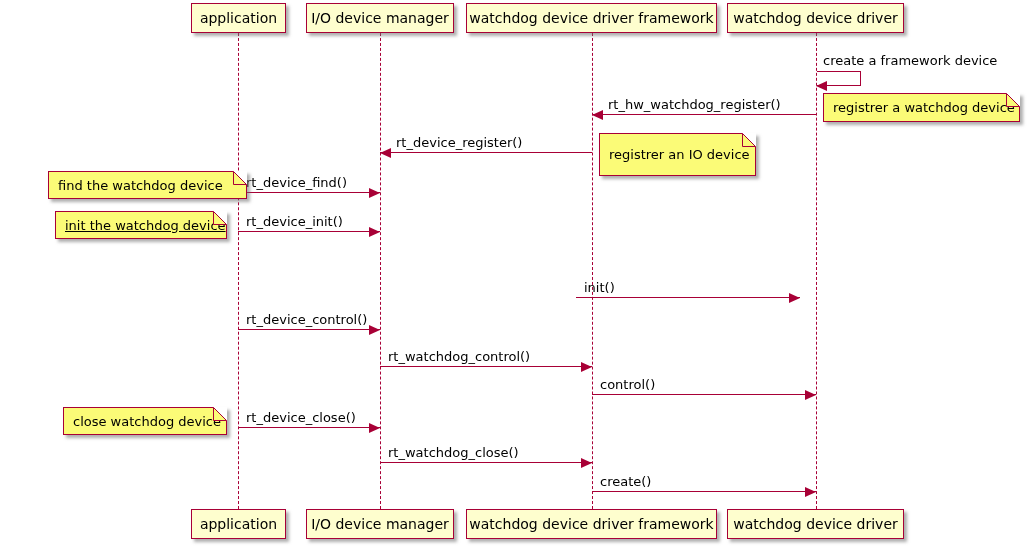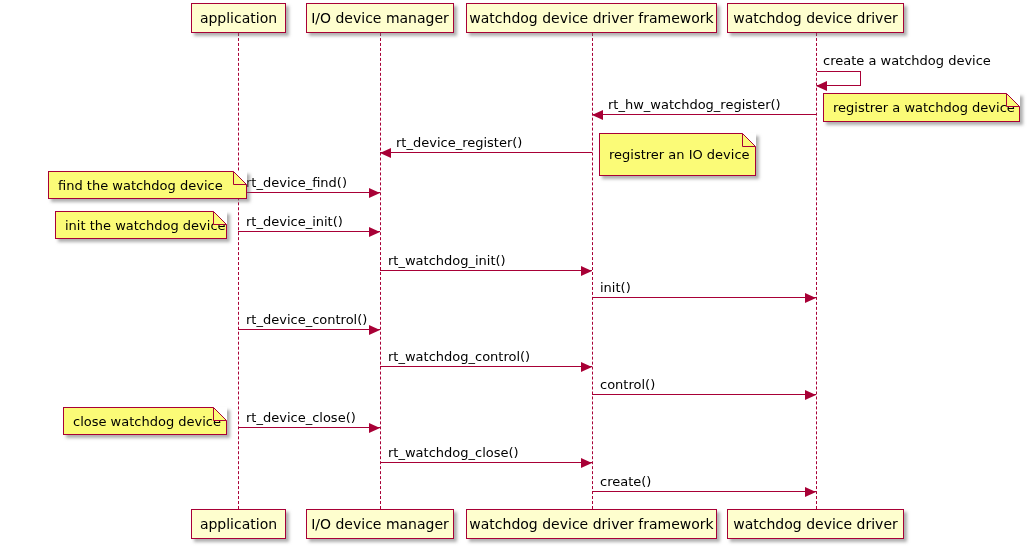--- a/index.html
+++ b/index.html
@@ -142,21 +142,21 @@
       <span>I/O device manager</span>
     </div>
   <div class="participant" style="left:466px; top:509px; width:251px;">
       <span>watchdog device driver framework</span>
     </div>
   <div class="participant" style="left:727px; top:509px; width:177px;">
       <span>watchdog device driver</span>
     </div>
 
   <div class="self-msg" style="left:817px; top:71px; width:44px; height:15px;">
-    <span class="label">create a watchdog device</span>
+    <span class="label">create a framework device</span>
     <span class="head"></span>
   </div>
 
   <div class="msg rtl" style="left:592px; top:95px;  width:224px;">
     <span class="label">rt_hw_watchdog_register()</span>
     <div class="line"></div>
     <span class="head"></span>
   </div>
 
   <div class="msg ltr" style="left:238px; top:173px; width:142px;">
@@ -170,27 +170,22 @@
     <div class="line"></div>
     <span class="head"></span>
   </div>
 
   <div class="msg ltr" style="left:238px; top:212px; width:142px;">
     <span class="label">rt_device_init()</span>
     <div class="line"></div>
     <span class="head"></span>
   </div>
 
-  <div class="msg ltr" style="left:380px; top:251px; width:212px;">
-    <span class="label">rt_watchdog_init()</span>
-    <div class="line"></div>
-    <span class="head"></span>
-  </div>
-
-  <div class="msg ltr" style="left:592px; top:278px; width:224px;text-align:right;">
+
+  <div class="msg ltr" style="left:576px; top:278px; width:224px;text-align:right;">
     <span class="label">init()</span>
     <div class="line"></div>
     <span class="head"></span>
   </div>
 
   <div class="msg ltr" style="left:238px; top:310px; width:142px;">
     <span class="label">rt_device_control()</span>
     <div class="line"></div>
     <span class="head"></span>
   </div>
@@ -242,21 +237,21 @@
   </div>
 
   <div class="note" style="left:48px; top:171px; width:199px; height:28px;">
     <svg class="fold" viewBox="0 0 14 14">
         <polygon class="fold-cut" points="0,0 14,0 14,14"></polygon>
         <polygon class="fold-flap" points="0.5,0.5 0.5,13.5 13.5,13.5"></polygon>
       </svg>
     <span>find the watchdog device</span>
   </div>
 
-  <div class="note" style="left:55px; top:211px; width:172px; height:28px;">
+  <div class="note" style="left:55px; top:211px; width:172px; height:28px;text-decoration:underline;">
     <svg class="fold" viewBox="0 0 14 14">
         <polygon class="fold-cut" points="0,0 14,0 14,14"></polygon>
         <polygon class="fold-flap" points="0.5,0.5 0.5,13.5 13.5,13.5"></polygon>
       </svg>
     <span>init the watchdog device</span>
   </div>
 
 
   <div class="note" style="left:63px; top:407px; width:164px; height:28px;">
     <svg class="fold" viewBox="0 0 14 14">

